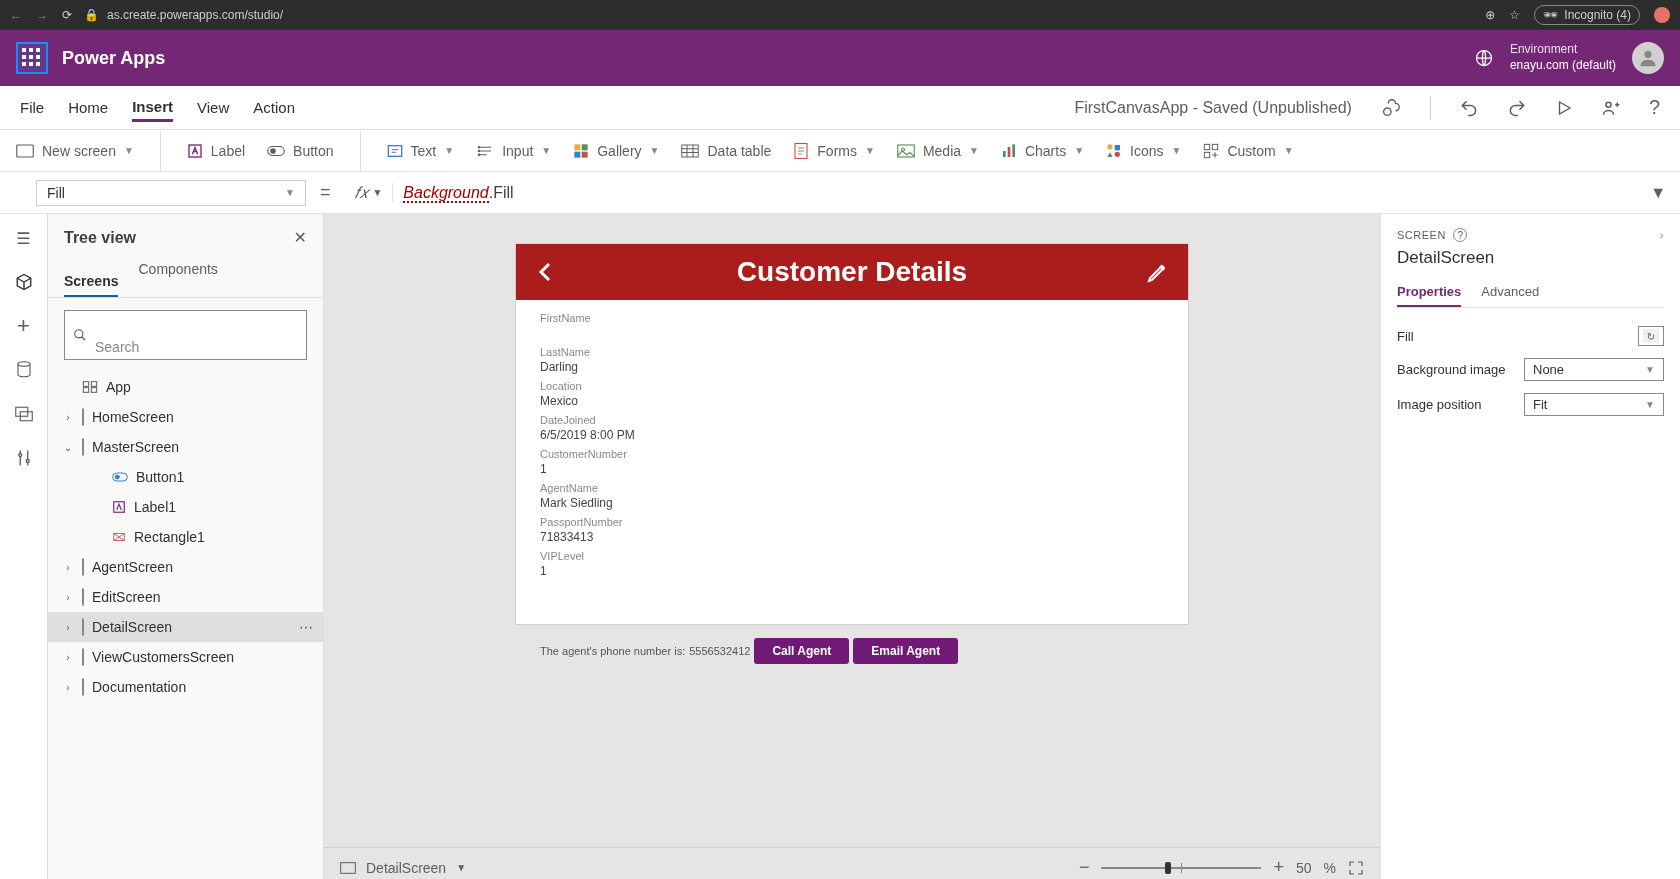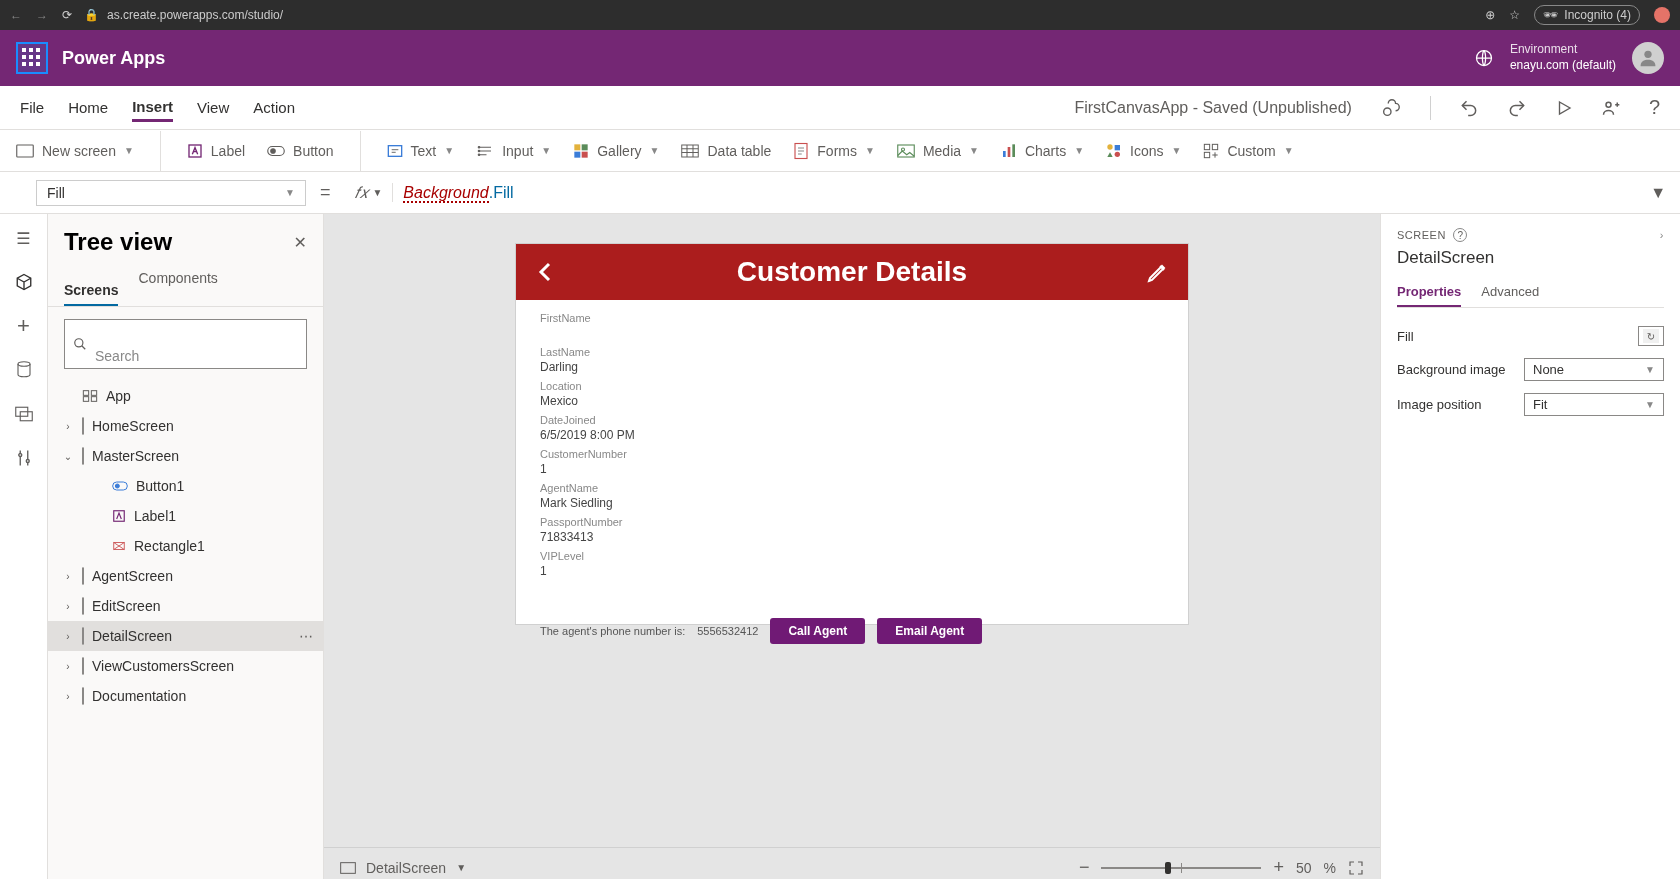--- a/index.html
+++ b/index.html
@@ -41,32 +41,32 @@
 .ribbon .ritem { display: flex; align-items: center; gap: 8px; cursor: pointer; }
 .ribbon .chev { font-size: 10px; color: #888; }
 
 
 .formula-bar { background: #fff; height: 42px; display: flex; align-items: center; border-bottom: 1px solid #e1dfdd; }
 .formula-bar .prop-select { display: flex; align-items: center; justify-content: space-between; border: 1px solid #ccc; margin: 6px 0 6px 36px; padding: 4px 10px; width: 270px; font-size: 14px; color: #323130; }
 .formula-bar .eq { padding: 0 14px; font-size: 18px; color: #605e5c; }
 .formula-bar .fx { padding: 0 10px; font-style: italic; font-size: 16px; color: #605e5c; display:flex; align-items:center; gap:4px;}
 .formula-bar .formula { flex: 1; padding: 0 10px; font-family: Consolas, monospace; font-size: 16px; border-left:1px solid #e1dfdd;}
 .formula-bar .formula .err { color: #a80000; font-style: italic; border-bottom: 2px dotted #a80000; }
-.formula-bar .formula .prop { color: #0369a1; }
+.formula-bar .formula .prop { color: #404040; }
 .formula-bar .expand { padding: 0 14px; color: #605e5c; }
 
 
 .main { display: flex; height: calc(879px - 30px - 48px - 44px - 42px - 42px); }
 .left-rail { width: 48px; background: #fff; border-right: 1px solid #e1dfdd; display: flex; flex-direction: column; align-items: center; padding-top: 12px; gap: 20px; color: #605e5c; }
 .left-rail .rail-item { width:24px; height:24px; display:flex; align-items:center; justify-content:center; cursor:pointer; }
 .left-rail .rail-item.active { color: #323130; }
 
 .tree-panel { width: 276px; background: #faf9f8; border-right: 1px solid #e1dfdd; display: flex; flex-direction: column; }
 .tree-header { display: flex; align-items: center; justify-content: space-between; padding: 14px 16px 8px; }
-.tree-header h2 { font-size: 24px; font-weight: 600; color: #000000; }
+.tree-header h2 { font-size: 16px; font-weight: 600; color: #404040; }
 .tree-tabs { display: flex; gap: 20px; padding: 0 16px; font-size: 14px; color: #605e5c; border-bottom: 1px solid #e1dfdd; }
 .tree-tabs .tab { padding: 6px 0; cursor: pointer; }
 .tree-tabs .tab.active { color: #323130; font-weight: 600; border-bottom: 2px solid #0369a1; margin-top: 12px; }
 .tree-search { margin: 12px 16px; border: 1px solid #8a8886; background:#fff; display: flex; align-items: center; padding: 4px 8px; gap: 8px; font-size: 14px; color: #605e5c; }
 .tree-list { flex: 1; overflow: auto; padding: 0 0 12px; font-size: 14px; color: #323130; }
 .tree-item { display: flex; align-items: center; gap: 8px; padding: 7px 8px 7px 14px; cursor: pointer; position:relative;}
 .tree-item .exp { width: 12px; text-align: center; color: #605e5c; font-size: 10px; }
 .tree-item .ic { width: 16px; height: 12px; border: 1px solid #8a8886; border-radius: 1px; }
 .tree-item.selected { background: #e1dfdd; }
 .tree-item .more { position:absolute; right:10px; color:#605e5c; }
@@ -75,21 +75,21 @@
 .canvas-area { flex: 1; background: #e5e5e5; display: flex; flex-direction: column; }
 .canvas-scroll { flex:1; display:flex; align-items:flex-start; justify-content:center; padding: 30px 0 0; }
 .canvas-frame { width: 672px; height: 380px; background: #fff; box-shadow: 0 0 0 1px #d0d0d0; font-family: "Segoe UI", Arial, sans-serif; }
 .canvas-header { background: #ab1d1d; height: 56px; display: flex; align-items: center; justify-content: space-between; padding: 0 18px; color: #fff; }
 .canvas-header h1 { font-size: 28px; font-weight: 700; flex:1; text-align:center; }
 .canvas-body { padding: 12px 24px; }
 .field-grid { display: grid; grid-template-columns: repeat(1, 1fr); gap: 6px 24px; }
 .field { }
 .field .lbl { font-size: 11px; color: #888; }
 .field .val { font-size: 12px; color: #444; margin-top: 2px; min-height: 14px;}
-.agent-row { display: flex; align-items: center; gap: 12px; margin-top: 40px; font-size: 11px; color: #555;}
+.agent-row { display: flex; align-items: center; gap: 4px; margin-top: 60px; font-size: 11px; color: #555;}
 .agent-row .btn { background: #701a75; color: #fff; border: none; border-radius: 3px; padding: 6px 18px; font-size: 12px; cursor: pointer; font-weight:600;}
 
 .canvas-status { height: 40px; display:flex; align-items:center; justify-content:space-between; padding: 0 16px; border-top:1px solid #d0d0d0; color:#605e5c; font-size:14px; background:#e5e5e5;}
 .canvas-status .left { display:flex; align-items:center; gap:10px;}
 .canvas-status .zoom { display:flex; align-items:center; gap:12px;}
 .zoom-track { width: 160px; height: 2px; background: #8a8886; position:relative;}
 .zoom-track .thumb { position:absolute; left:40%; top:-5px; width:6px; height:12px; background:#323130; border-radius:2px;}
 .zoom-track .tick { position:absolute; left:50%; top:-4px; width:1px; height:10px; background:#8a8886;}
 
 .prop-panel { width: 300px; background: #fff; border-left: 1px solid #e1dfdd; padding: 14px 16px; color: #323130; }

